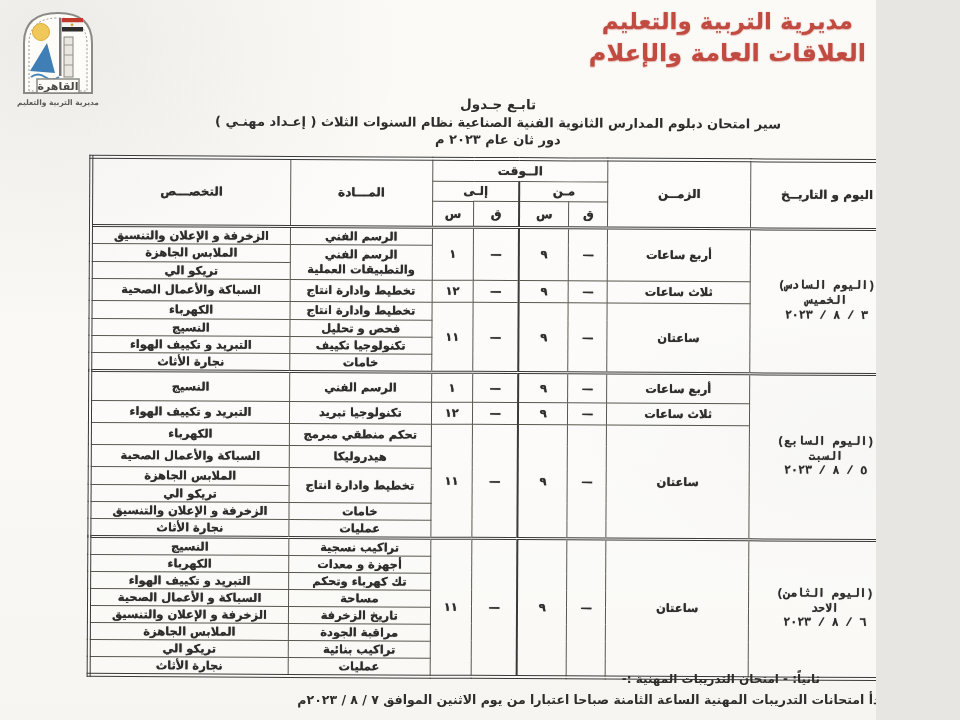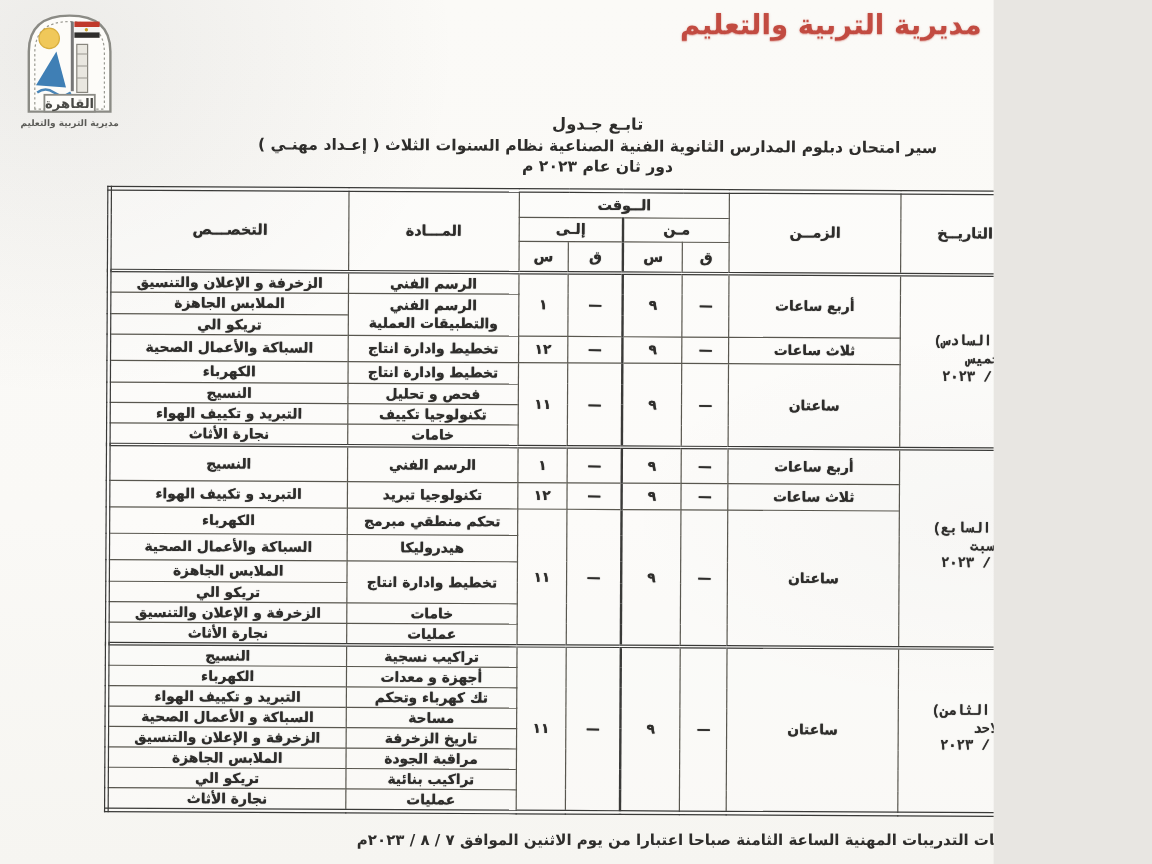--- a/index.html
+++ b/index.html
@@ -2,21 +2,21 @@
 <html lang="ar"><head>
 <meta charset="utf-8">
 <style>
   html,body{margin:0;padding:0;background:#e8e6e2;}
   .page{
     position:relative;width:828px;height:720px;overflow:hidden;
     background:
       radial-gradient(ellipse at 6% 6%, rgba(110,110,110,.10), transparent 30%),
       radial-gradient(ellipse at 98% 60%, rgba(120,120,120,.05), transparent 25%),
       linear-gradient(180deg,#fbfaf7 0%,#faf9f6 60%,#f6f5f1 100%);
-    font-family:"DejaVu Sans", sans-serif;color:#2e2d2b;
+    font-family:"DejaVu Sans", sans-serif;color:#2e2d2b;padding-left:48px;
   }
   
   .org{position:absolute;top:6px;right:10px;text-align:center;direction:rtl;
        color:#c24b41;font-weight:bold;line-height:1.35;
        text-shadow:0 1px 1px rgba(194,75,65,.35), 0 0 2px rgba(194,75,65,.25);}
   .org .l1{font-size:23px;letter-spacing:.5px;}
   .org .l2{font-size:24px;letter-spacing:.5px;}
   
   .logo{position:absolute;top:5px;left:8px;width:100px;text-align:center;}
   .logo svg{display:block;margin:0 auto;}
@@ -51,20 +51,21 @@
   .marks{position:absolute;top:546px;left:924px;opacity:.32;font-size:15px;
          direction:rtl;line-height:1.6;transform:rotate(8deg);color:#333;}
 </style>
 </head>
 <body>
 
 <div class="page">
 
   <div class="org">
     <div class="l1">مديرية التربية والتعليم</div>
+    <div class="l2">العلاقات العامة والإعلام</div>
   </div>
 
   <div class="logo">
     <svg width="96" height="92" viewBox="0 0 96 92">
       <path d="M14 88 V38 Q14 8 48 8 Q82 8 82 38 V88 Z" fill="#fdfcf9" stroke="#8b8b85" stroke-width="2"></path>
       <path d="M19 86 V39 Q19 13 48 13 Q77 13 77 39 V86 Z" fill="none" stroke="#9a9a92" stroke-width="1" stroke-dasharray="2,2"></path>
       <circle cx="31" cy="27" r="8.5" fill="#f0c85a" stroke="#d8ae3e"></circle>
       <g>
         <rect x="52" y="13" width="21" height="4.5" fill="#c0392b"></rect>
         <rect x="52" y="17.5" width="21" height="4.5" fill="#f4f4f2"></rect>
@@ -267,20 +268,21 @@
       <td>تريكو الي</td>
     </tr>
     <tr class="rsm">
       <td>عمليات</td>
       <td>نجارة الأثاث</td>
     </tr>
   </tbody>
       </table>
   </div>
 
+  <div class="foot1">ثانياً: - امتحان التدريبات المهنية :-</div>
   <div class="foot2">تبدأ امتحانات التدريبات المهنية  الساعة الثامنة صباحا اعتبارا من يوم الاثنين الموافق ٧ / ٨ / ٢٠٢٣م</div>
 
   <div class="marks">
     <div>ى</div>
     <div>كـ</div>
   </div>
 
 </div>
 
 </body></html>

